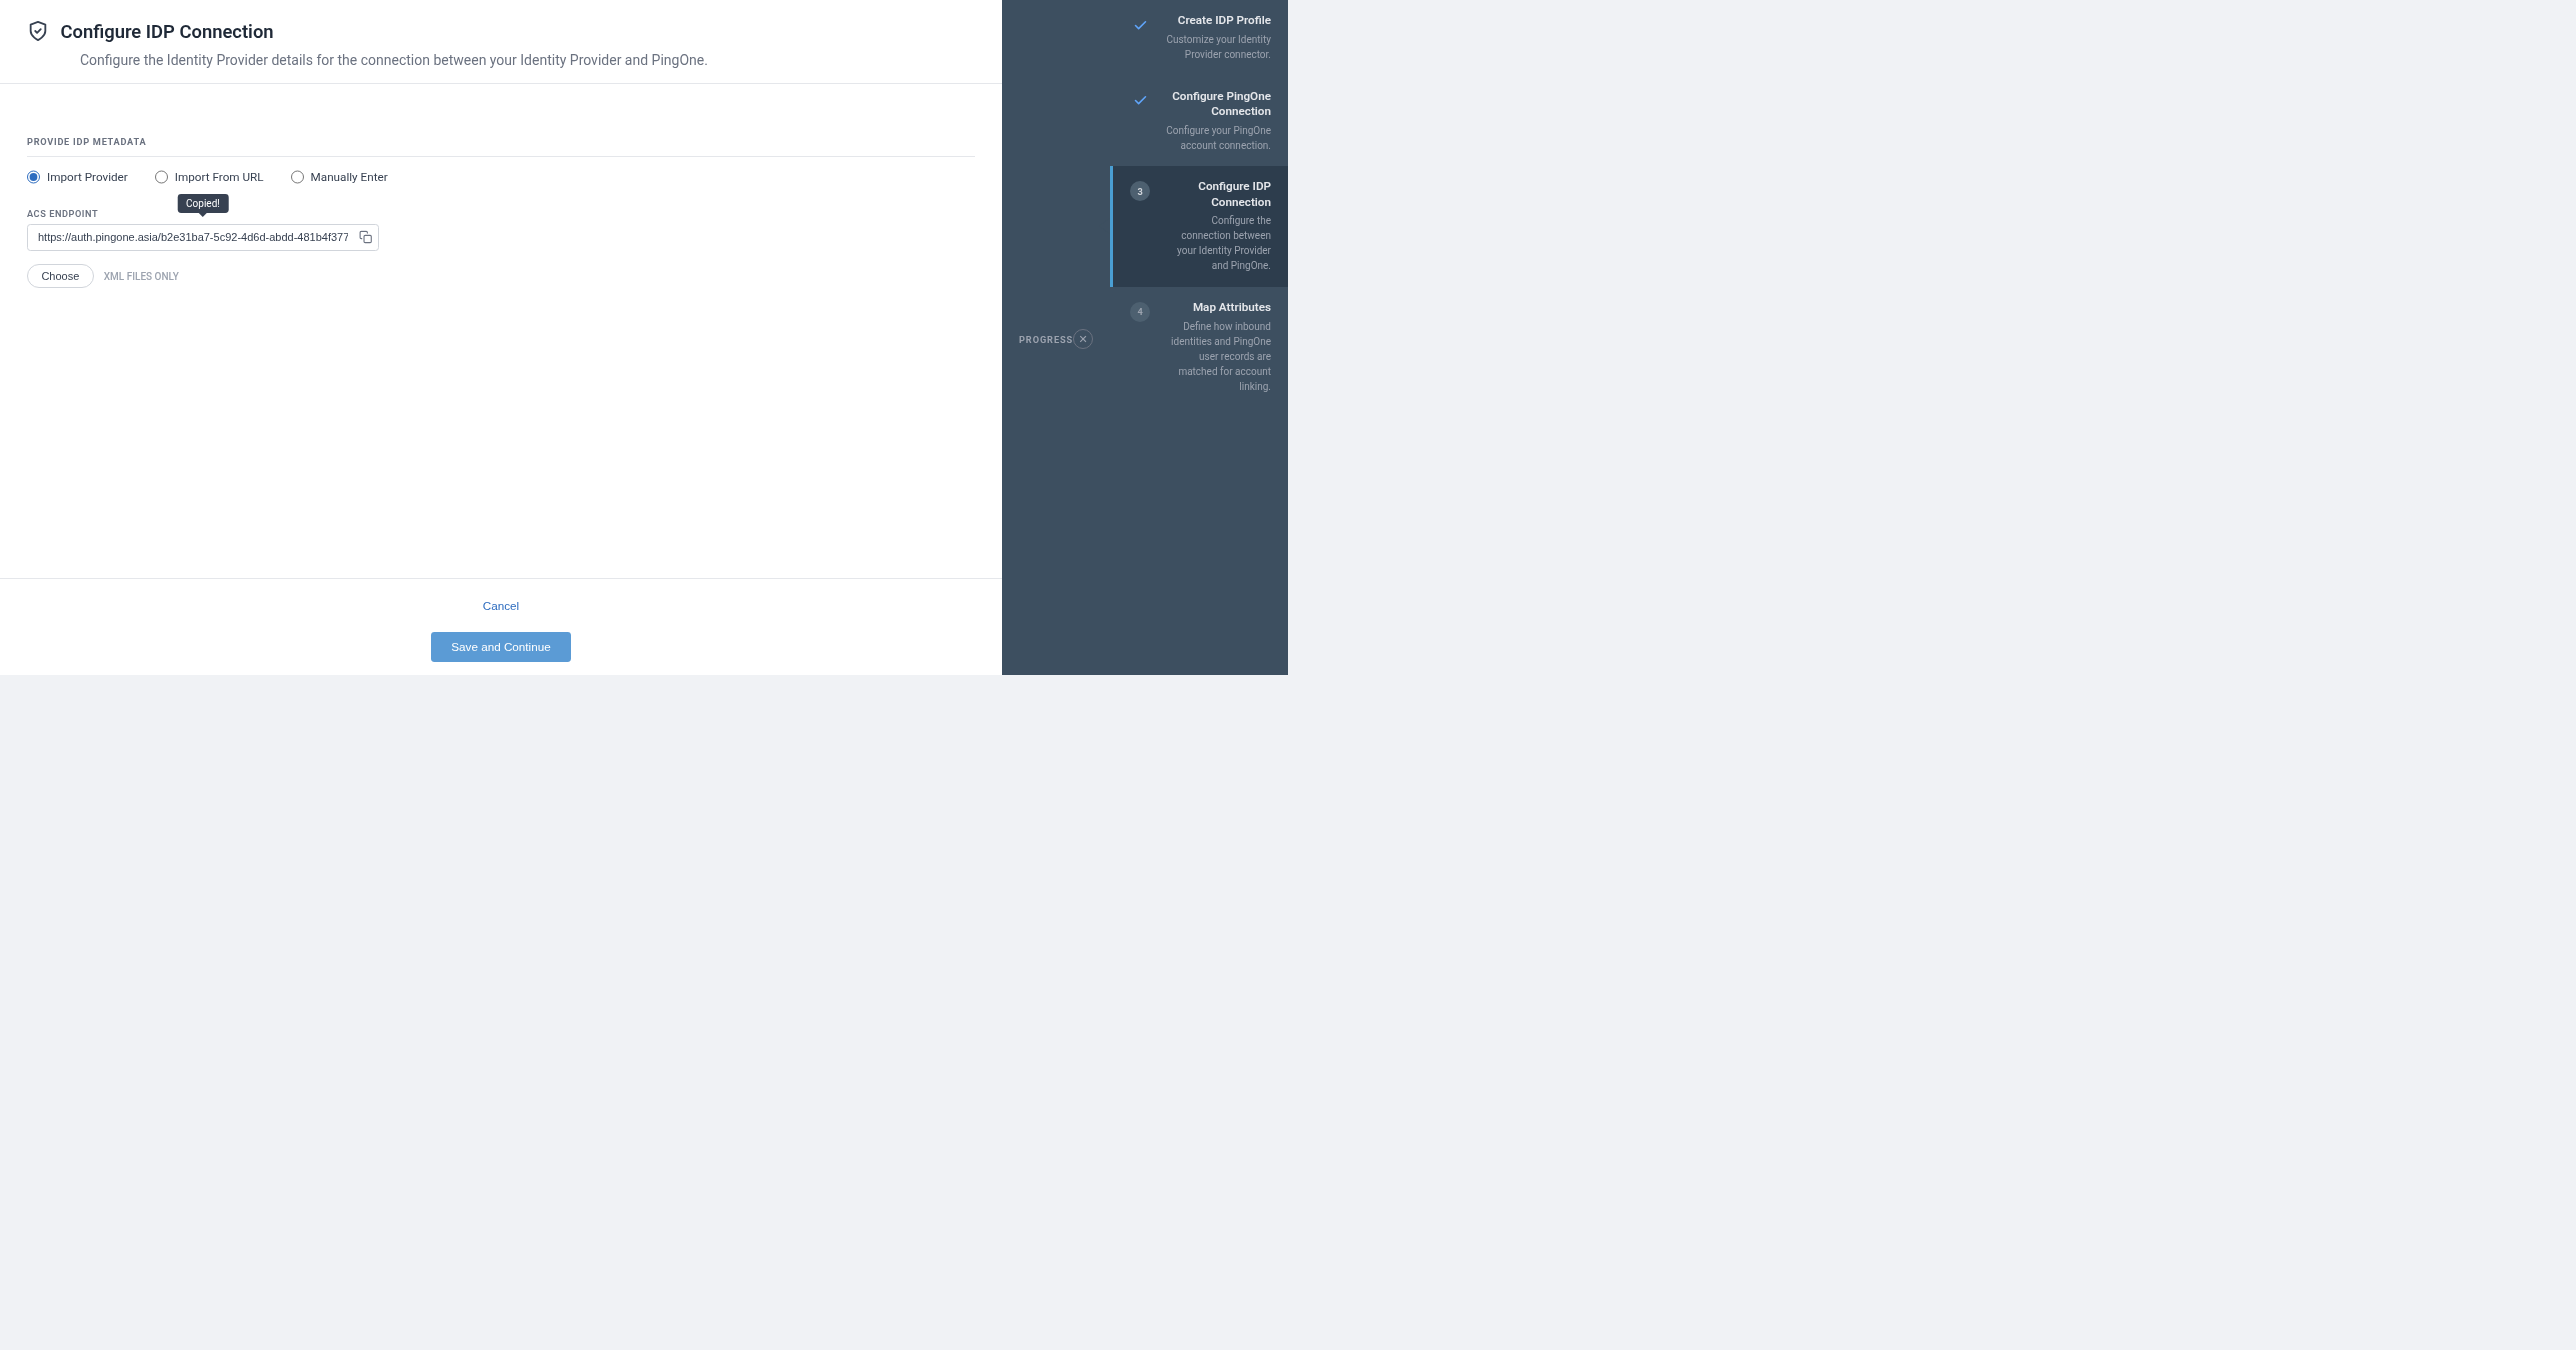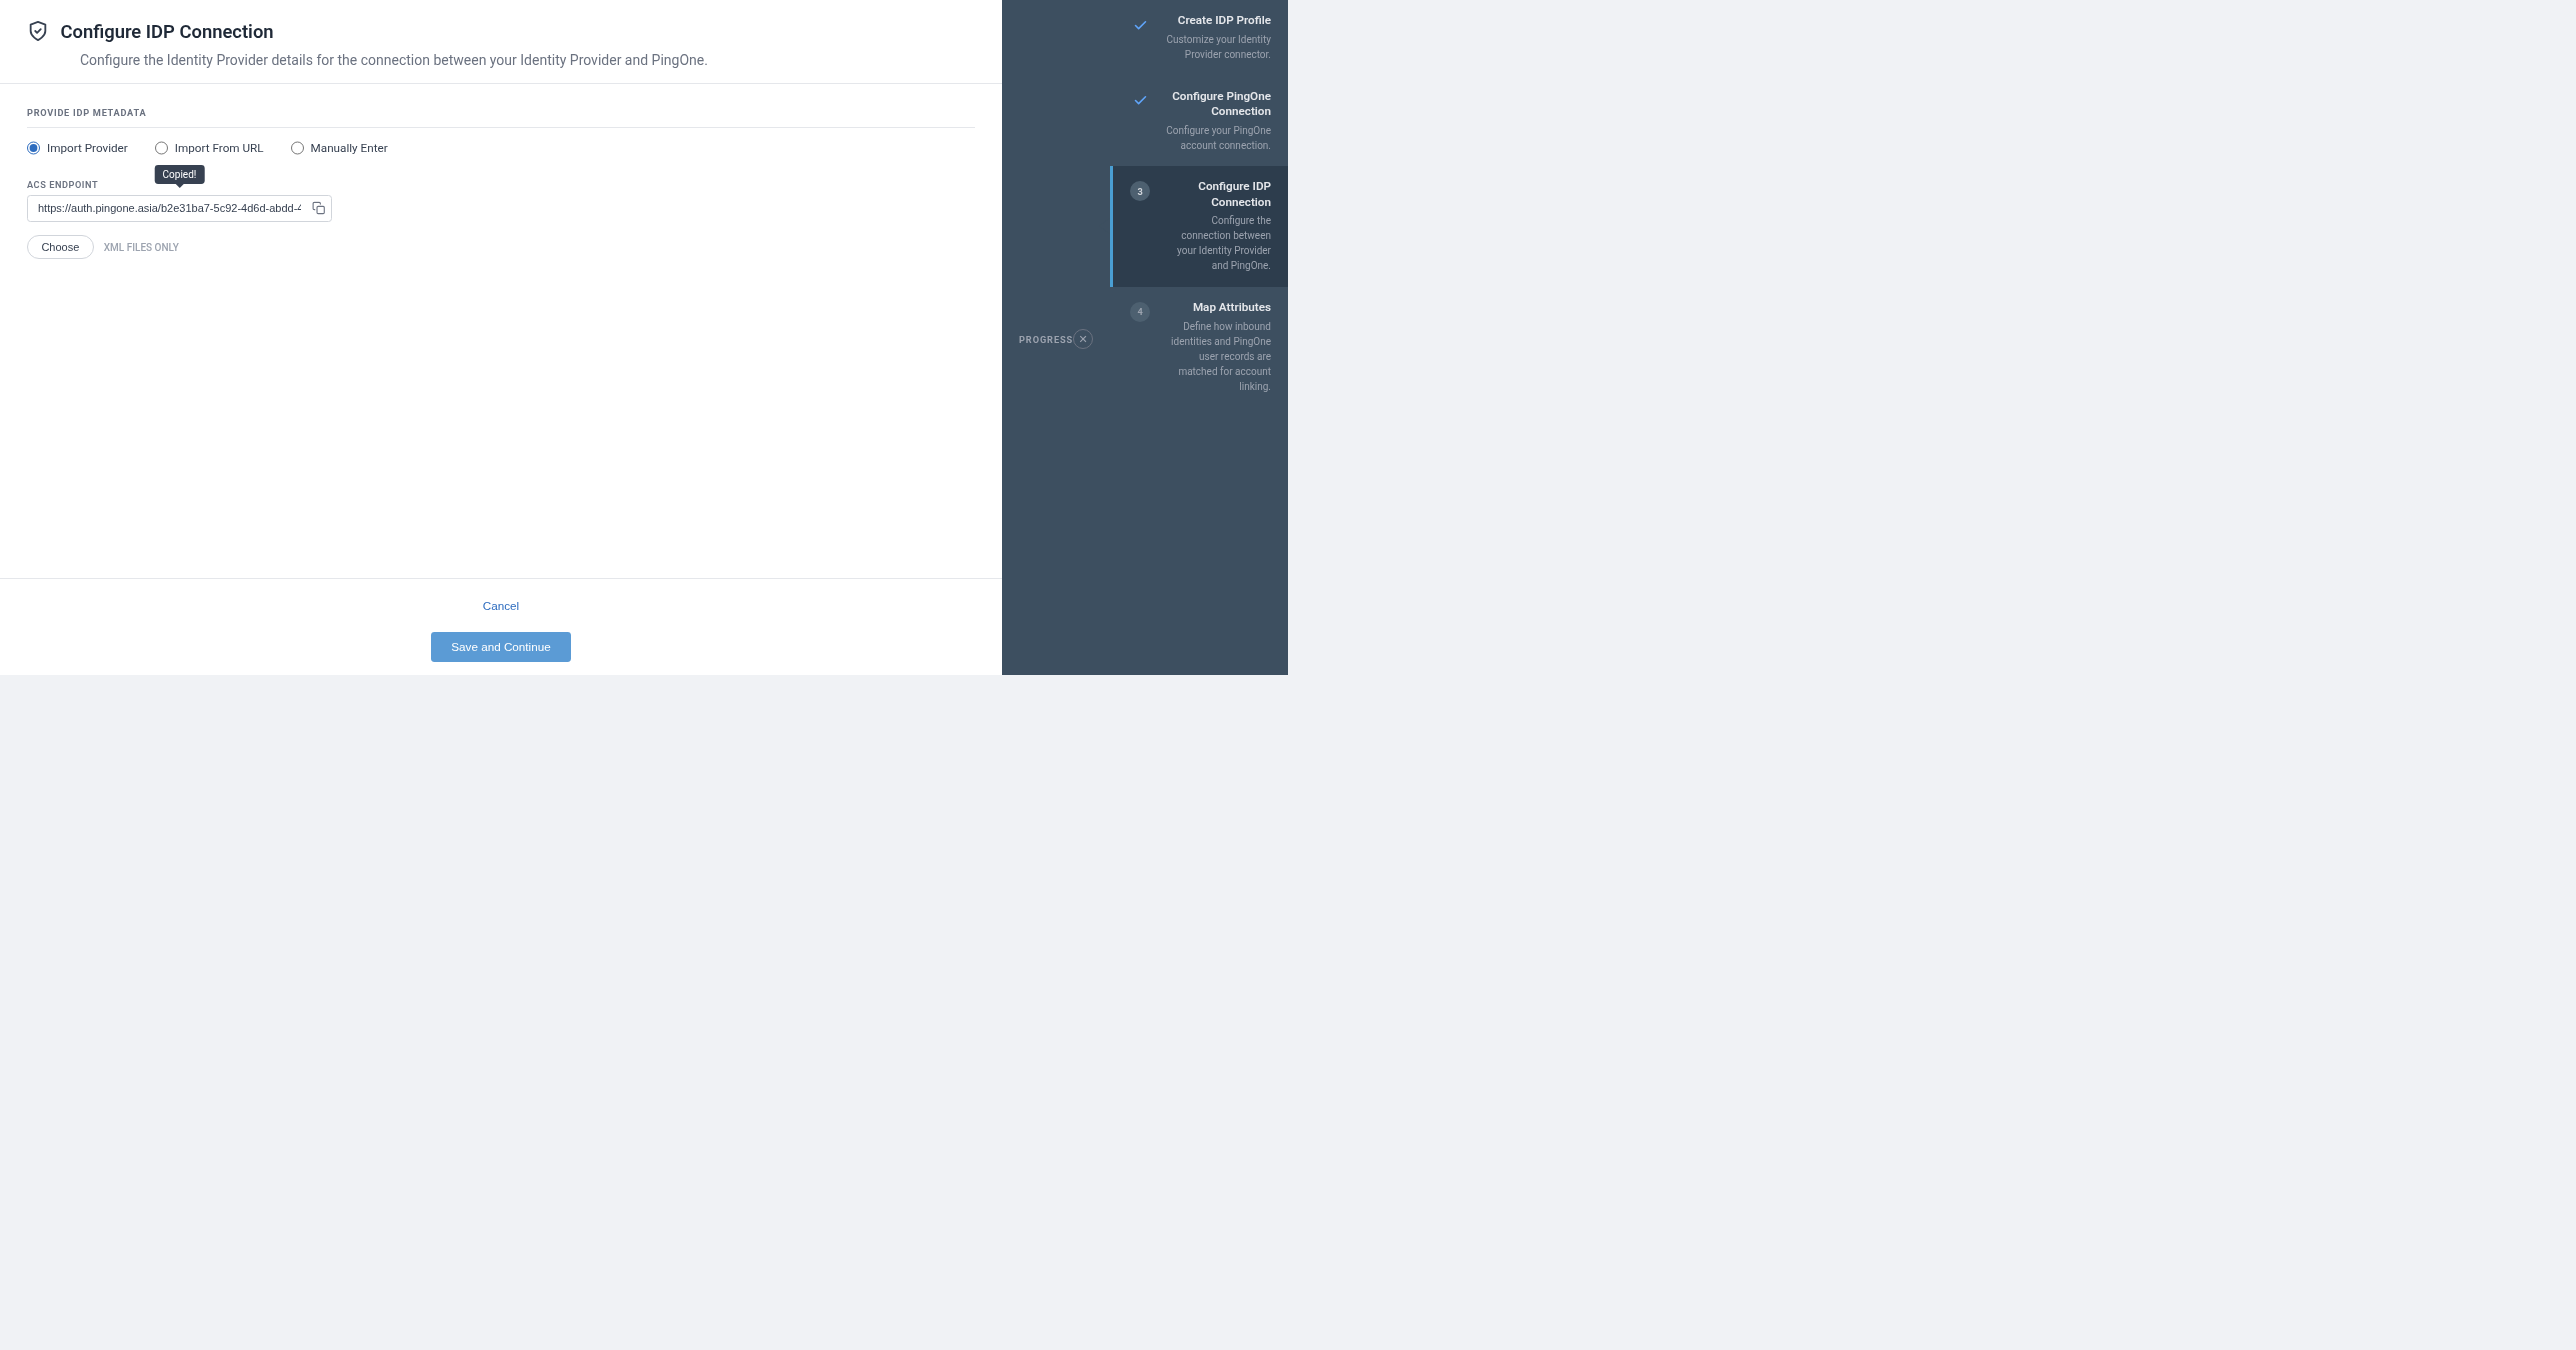--- a/index.html
+++ b/index.html
@@ -67,20 +67,21 @@
 
     .section-header {
       font-size: 9.2px;
       font-weight: 700;
       color: #6b7280;
       letter-spacing: 0.08em;
       text-transform: uppercase;
       margin-bottom: 13.4px;
       border-bottom: 0.8px solid #e5e7eb;
       padding-bottom: 8.4px;
+      margin-top: 29px;
     }
 
     .radio-group {
       display: flex;
       align-items: center;
       gap: 27px;
       margin-bottom: 23.5px;
     }
 
     .radio-option {
@@ -114,21 +115,21 @@
     .acs-row {
       display: flex;
       align-items: center;
       gap: 0;
       margin-bottom: 13.4px;
       position: relative;
     }
 
     .acs-input-wrapper {
       position: relative;
-      width: 305px;
+      width: 352px;
     }
 
     .acs-input {
       width: 100%;
       padding: 6.7px 30px 6.7px 10px;
       border: 0.8px solid #d1d5db;
       border-radius: 3.4px;
       font-size: 11px;
       color: #374151;
       background: #fff;

